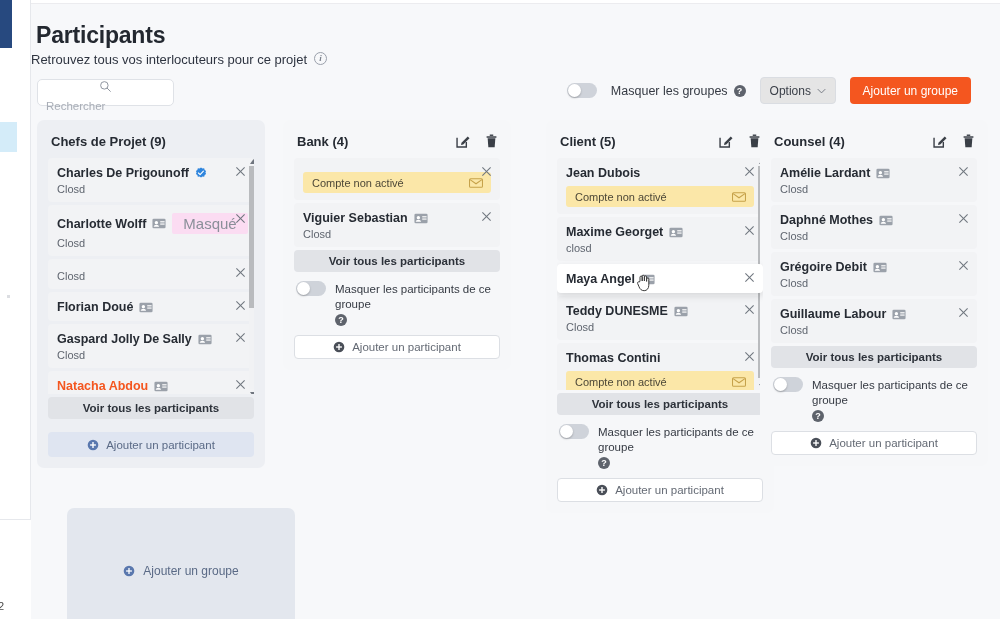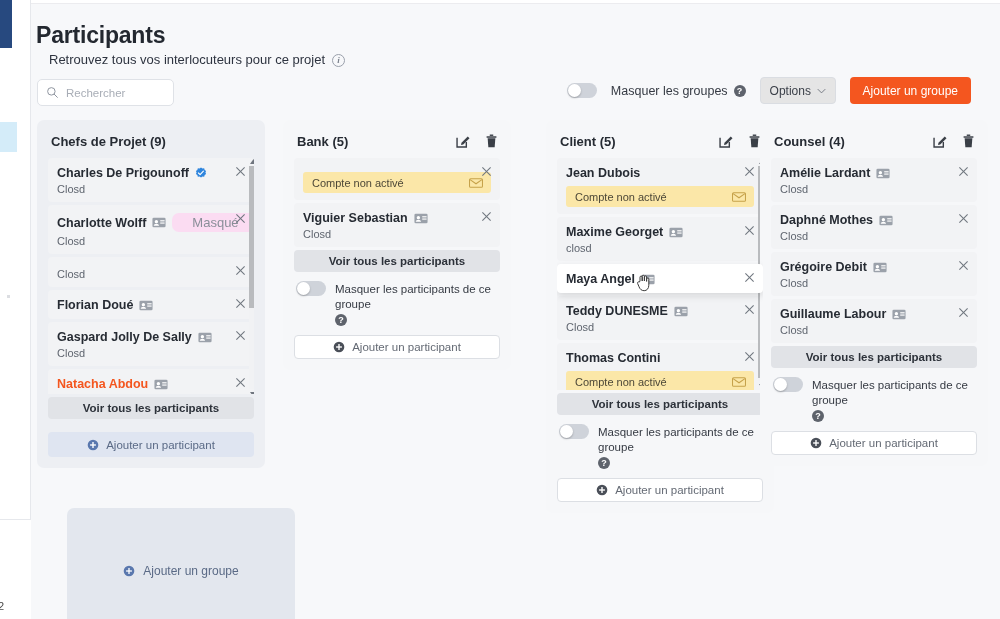--- a/index.html
+++ b/index.html
@@ -30,34 +30,34 @@
     background: #f7f8fa; overflow: hidden;
   }
   #topline { position: absolute; left: 0; top: 0; width: 969px; height: 4px;
              background: #ffffff; border-bottom: 1px solid #ececef; }
 
   #page-title {
     position: absolute; left: 5px; top: 22px;
     font-size: 23px; font-weight: bold; color: #232830; letter-spacing: -0.2px;
   }
   #page-subtitle-wrap {
-    position: absolute; left: 18px; top: 52px; display: flex; align-items: flex-end; gap: 7px;
+    position: absolute; left: 0; top: 52px; display: flex; align-items: flex-start; gap: 7px;
   }
   .info-circle {
     width: 13px; height: 13px; border-radius: 50%; border: 1px solid #9aa0ab;
     color: #7b818c; font-size: 9px; line-height: 11px; text-align: center;
     font-family: "Liberation Serif", serif; font-style: italic; font-weight: bold;
     display: inline-block;
   }
 
   
   #search-box {
     position: absolute; left: 6px; top: 79px; width: 137px; height: 27px;
     background: #ffffff; border: 1px solid #dfe2e7; border-radius: 5px;
-    display: flex; align-items: center; padding: 0 8px; gap: 7px;
+    display: flex; align-items: center; padding: 0 8px; gap: 7px; flex-direction: column;
   }
   .search-glass { width: 13px; height: 13px; flex: none; }
   #search-input {
     border: none; outline: none; font-size: 11.5px; color: #3d424b;
     font-family: inherit; background: transparent; width: 100%;
   }
   #search-input::placeholder { color: #a8adb6; }
 
   
   #top-controls {
@@ -118,22 +118,22 @@
     z-index: 5;
   }
   .card .name-row { display: flex; align-items: center; gap: 6px; padding-right: 20px; }
   .card .pname { font-size: 12.5px; font-weight: bold; color: #262b33; white-space: nowrap; }
   .card .pname.alert { color: #f4561f; }
   .card .sub { font-size: 11px; color: #5f656f; margin-top: 3px; }
   .close-x {
     position: absolute; right: 8px; top: 8px; width: 11px; height: 11px; cursor: pointer;
   }
   .badge-masque {
-    background: #fbdcf2; color: #8a8f99; font-size: 13px; border-radius: 7px;
-    padding: 2px 20px; white-space: nowrap;
+    background: #fbdcf2; color: #8a8f99; font-size: 15px; border-radius: 2px;
+    padding: 2px 11px; white-space: nowrap;
   }
   .id-card { width: 14px; height: 11px; flex: none; }
   .verified { width: 12px; height: 12px; flex: none; }
 
   .warn-row {
     background: #fbe7a8; border-radius: 3px; margin-top: 6px;
     display: flex; align-items: center; justify-content: space-between;
     padding: 4px 8px 4px 9px; height: 21px;
   }
   .warn-row .wtext { font-size: 11px; color: #4c4737; }
@@ -331,21 +331,21 @@
           <svg class="plus-dot" viewBox="0 0 14 14">
             <circle cx="7" cy="7" r="6.2" fill="#5a78ae"></circle>
             <line x1="7" y1="3.6" x2="7" y2="10.4" stroke="#fff" stroke-width="1.6"></line>
             <line x1="3.6" y1="7" x2="10.4" y2="7" stroke="#fff" stroke-width="1.6"></line>
           </svg>
           <span>Ajouter un participant</span>
         </div>
       </div>
       <div class="column" id="col-1">
         <div class="col-head">
-          <span class="col-title">Bank (5)</span>
+          <span class="col-title">Bank (4)</span>
           <span class="col-actions">
             <svg width="14" height="14" viewBox="0 0 16 16">
               <path d="M1.2 4.2v10.6h10.6V9.2" fill="none" stroke="#3a3f47" stroke-width="1.6"></path>
               <path d="M6.3 9.9l7.1-7.1 2.0 2.0-7.1 7.1-2.6.6z" fill="#3a3f47"></path>
             </svg>
             <svg width="13" height="14" viewBox="0 0 14 16">
               <rect x="1.4" y="2.6" width="11.2" height="1.7" fill="#3a3f47"></rect>
               <rect x="5" y="0.6" width="4" height="1.6" fill="#3a3f47"></rect>
               <path d="M2.6 4.8h8.8l-.8 10.4H3.4z" fill="#3a3f47"></path>
             </svg>

